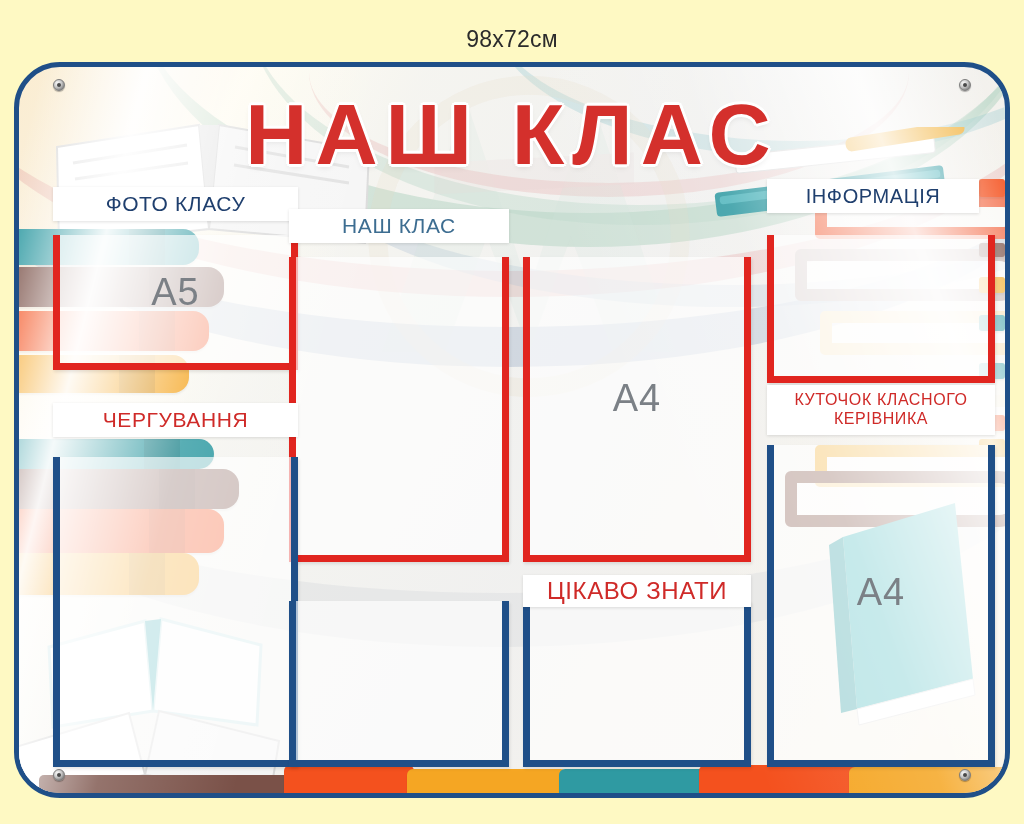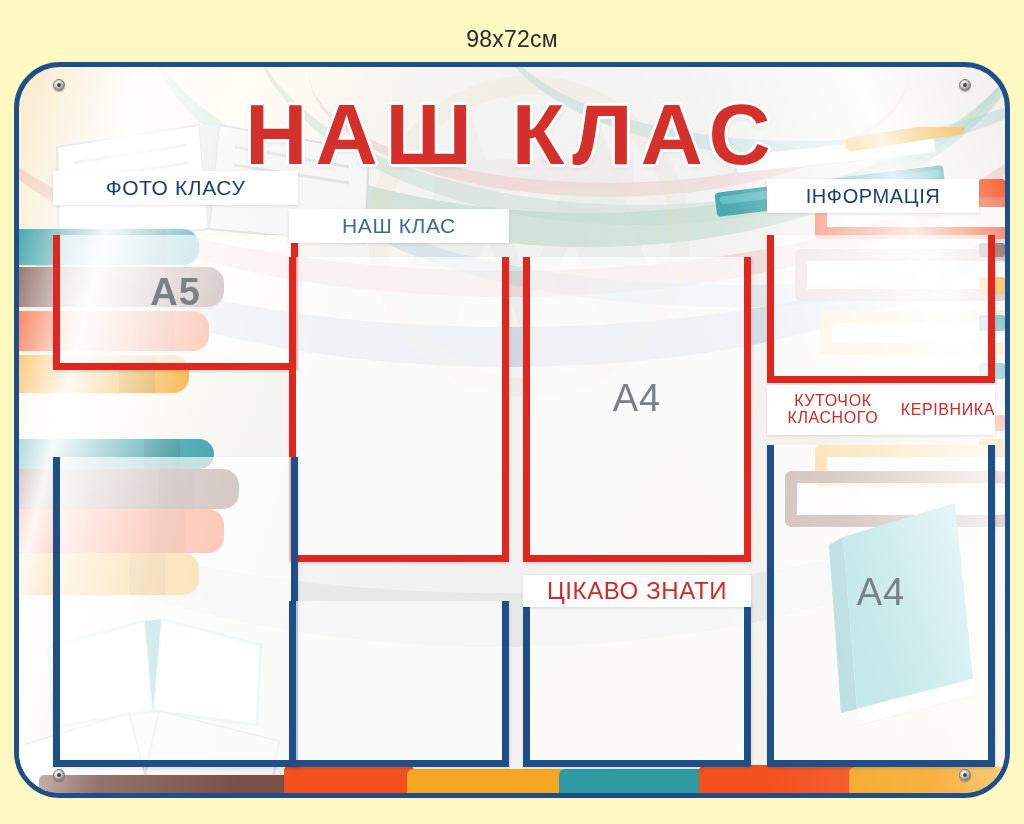--- a/index.html
+++ b/index.html
@@ -293,21 +293,21 @@
         <path d="M52 212 L168 182 L170 198 L54 228 Z" fill="#ffffff" stroke="#dcdcdc"></path>
       </svg>
 
     </div>
 
     <div class="sheen"></div>
 
     <div class="title">НАШ КЛАС</div>
 
     <div class="pocket red" style="left:34px; top:168px; width:245px; height:135px;">
-      <span class="ph" style="top:36px;font-weight:bold;">A5</span>
+      <span class="ph" style="top:36px;">A5</span>
     </div>
 
     <div class="pocket red" style="left:270px; top:190px; width:220px; height:305px;">
       <span class="ph" style="top:120px;"></span>
     </div>
 
     <div class="pocket red" style="left:504px; top:190px; width:228px; height:305px;">
       <span class="ph" style="top:120px;">A4</span>
     </div>
 
@@ -324,34 +324,37 @@
     </div>
 
     <div class="pocket blue" style="left:504px; top:534px; width:228px; height:166px;">
       <span class="ph" style="top:56px;"></span>
     </div>
 
     <div class="pocket blue" style="left:748px; top:378px; width:228px; height:322px;">
       <span class="ph" style="top:126px;">A4</span>
     </div>
 
-    <div class="plate navy" style="left:34px; top:104px; width:245px; height:34px; font-size:21px;">
+    <div class="plate navy" style="left:34px; top:120px; width:245px; height:34px; font-size:21px;">
       <span>ФОТО КЛАСУ</span>
     </div>
 
     <div class="plate steel" style="left:270px; top:142px; width:220px; height:34px; font-size:21px;">
       <span>НАШ  КЛАС</span>
     </div>
 
     <div class="plate navy" style="left:748px; top:112px; width:212px; height:34px; font-size:20px;">
       <span>ІНФОРМАЦІЯ</span>
     </div>
 
-
-    <div class="plate red" style="left:748px; top:318px; width:228px; height:50px; font-size:16px; flex-direction:row; gap:2px;">
+    <div class="plate red" style="left:34px; top:336px; width:245px; height:34px; font-size:21px;">
+      <span>ЧЕРГУВАННЯ</span>
+    </div>
+
+    <div class="plate red" style="left:748px; top:318px; width:228px; height:50px; font-size:16px; flex-direction:column; gap:2px;">
       <span>КУТОЧОК  КЛАСНОГО</span>
       <span>КЕРІВНИКА</span>
     </div>
 
 
     <div class="plate red" style="left:504px; top:508px; width:228px; height:32px; font-size:24px;">
       <span>ЦІКАВО ЗНАТИ</span>
     </div>
 
     <div class="screw" style="left:34px;  top:12px;"></div>

